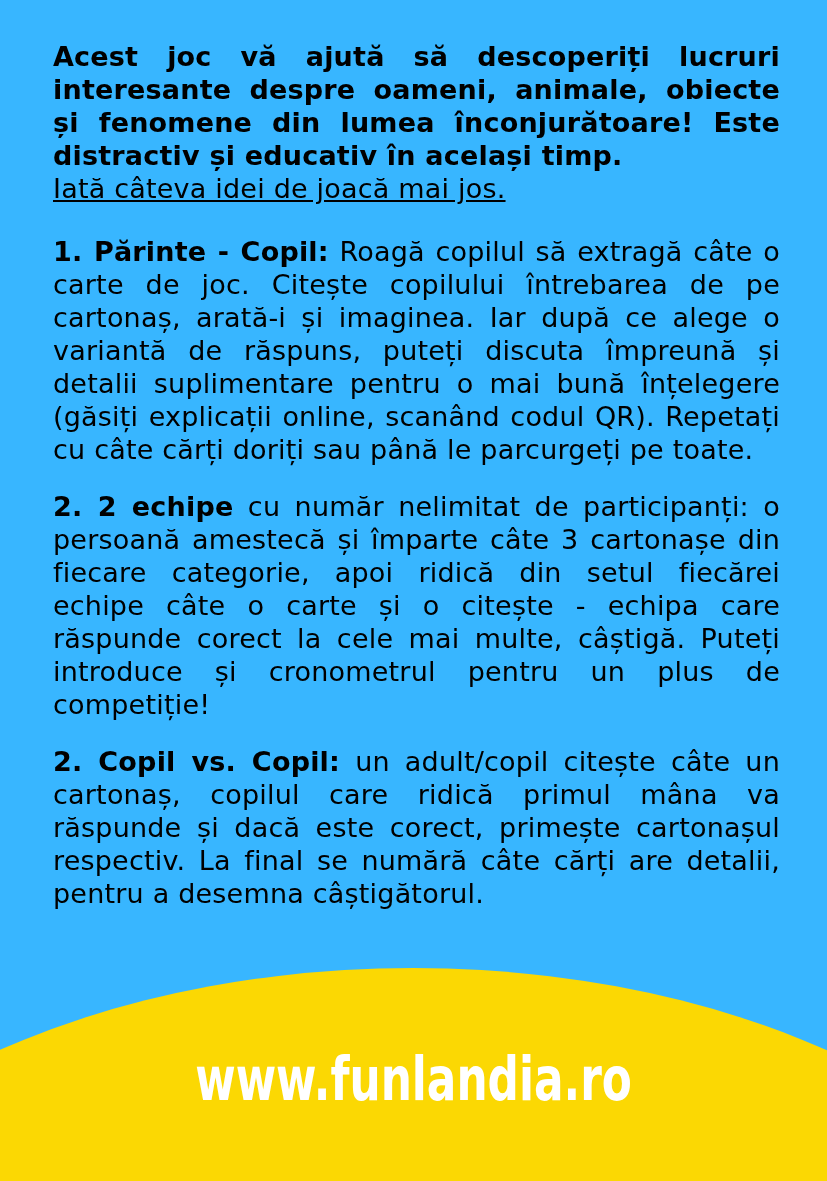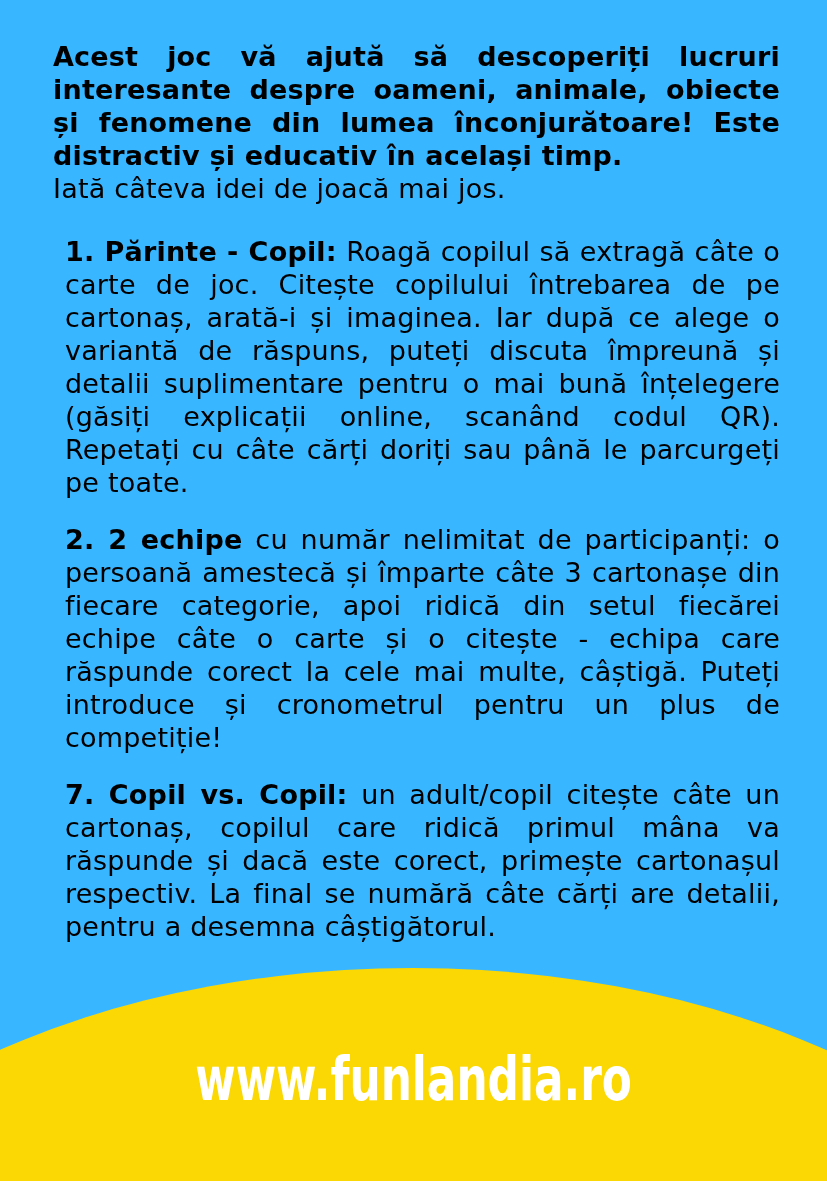--- a/index.html
+++ b/index.html
@@ -23,27 +23,28 @@
     left: 8px;
     right: 0;
     padding: 40px 47px 0 45px;
     color: #000000;
     font-size: 27px;
     line-height: 33px;
     text-align: justify;
     letter-spacing: 0.2px;
   }
   .para {
-    margin: 0 0 24px 12px;
+    margin: 0 0 24px 0;
   }
   .para.intro-bold {
     margin: 0;
   }
   .para.intro-sub {
     margin: 0 0 30px 0;
+    text-decoration: underline;
   }
   .b {
     font-weight: 700;
   }
   .yellow-arc {
     position: absolute;
     left: -287px;
     top: 968px;
     width: 1400px;
     height: 850px;
@@ -73,21 +74,21 @@
   <div class="content">
 
     <p class="para intro-bold"><span class="b">Acest joc vă ajută să descoperiți lucruri interesante despre oameni, animale, obiecte și fenomene din lumea înconjurătoare! Este distractiv și educativ în același timp.</span></p>
 
     <p class="para intro-sub">Iată câteva idei de joacă mai jos.</p>
 
     <p class="para"><span class="b">1. Părinte - Copil:</span><span> Roagă copilul să extragă câte o carte de joc. Citește copilului întrebarea de pe cartonaș, arată-i și imaginea. Iar după ce alege o variantă de răspuns, puteți discuta împreună și detalii suplimentare pentru o mai bună înțelegere (găsiți explicații online, scanând codul QR). Repetați cu câte cărți doriți sau până le parcurgeți pe toate.</span></p>
 
     <p class="para"><span class="b">2. 2 echipe</span><span> cu număr nelimitat de participanți: o persoană amestecă și împarte câte 3 cartonașe din fiecare categorie, apoi ridică din setul fiecărei echipe câte o carte și o citește - echipa care răspunde corect la cele mai multe, câștigă. Puteți introduce și cronometrul pentru un plus de competiție!</span></p>
 
-    <p class="para"><span class="b">7. Copil vs. Copil:</span><span> un adult/copil citește câte un cartonaș, copilul care ridică primul mâna va răspunde și dacă este corect, primește cartonașul respectiv. La final se numără câte cărți are detalii, pentru a desemna câștigătorul.</span></p>
+    <p class="para"><span class="b">2. Copil vs. Copil:</span><span> un adult/copil citește câte un cartonaș, copilul care ridică primul mâna va răspunde și dacă este corect, primește cartonașul respectiv. La final se numără câte cărți are detalii, pentru a desemna câștigătorul.</span></p>
 
   </div>
 
   <div class="yellow-arc"></div>
 
   <div class="site-url">www.funlandia.ro</div>
 
 </div>
 
 </body></html>

